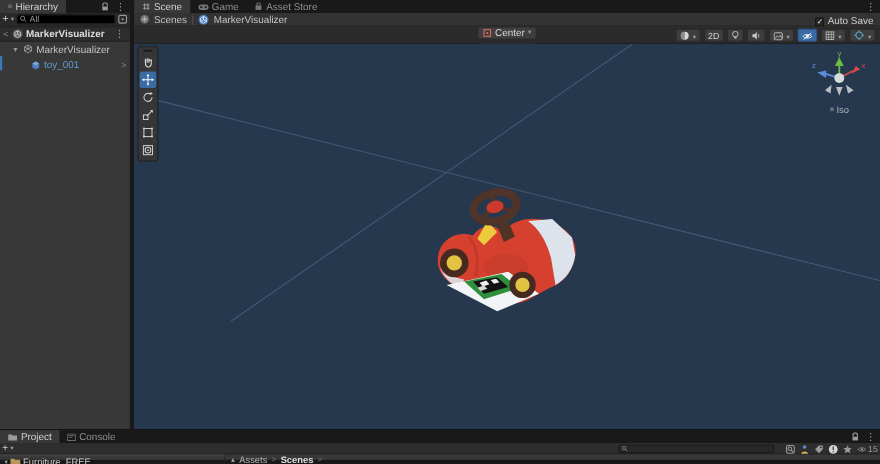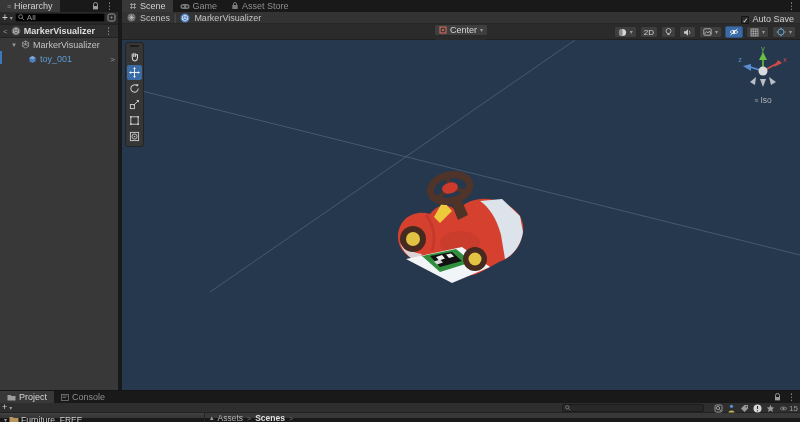--- a/index.html
+++ b/index.html
@@ -38,21 +38,21 @@
 
   
   #scenePanel { position:absolute; left:122px; top:0; width:678px; height:390px; background:#383838; }
   .crumb-row { height:12px; background:#333333; border-bottom:1px solid #272727; display:flex; align-items:center; gap:4px; padding:0 5px; position:relative; }
   .crumb-row .pipe { color:#5a5a5a; }
   .autosave { position:absolute; right:6px; top:0; height:12px; display:flex; align-items:flex-end; gap:3px; color:#cfcfcf; }
   .checkbox { width:8px; height:8px; background:#2a2a2a; border:1px solid #141414; border-radius:1px;
               display:flex; align-items:center; justify-content:center; color:#e6e6e6; font-size:7px; line-height:1; }
   .scene-toolbar { height:16px; background:#2b2b2b; border-bottom:1px solid #202020; display:flex; align-items:center; padding:0 5px; gap:3px; position:relative;flex-direction:column; }
   .st-right { position:absolute; right:4px; top:2px; display:flex; gap:3px; align-items:center; }
-  .btn.icon-only { padding:0 3px; }
+  .btn.icon-only { padding:0 3px;align-items:flex-end; }
   .btn.active-blue { background:#3a6ba5; border-color:#2c5384; color:#fff; }
 
   #viewport { position:absolute; left:0; top:40px; width:678px; height:350px; background:#26384d; overflow:hidden; }
   #viewport svg.scene-svg { position:absolute; left:0; top:0; }
 
   
   .palette { position:absolute; left:3px; top:2px; width:19px; background:#363636; border:1px solid #232323; border-radius:3px; padding:1px; }
   .palette .handle { height:4px; display:flex; align-items:center; justify-content:center; }
   .palette .handle div { width:9px; height:2px; background:#1d1d1d; border-radius:1px; }
   .tool { width:15px; height:15px; margin:1px auto; border-radius:2px; display:flex; align-items:center; justify-content:center; }

